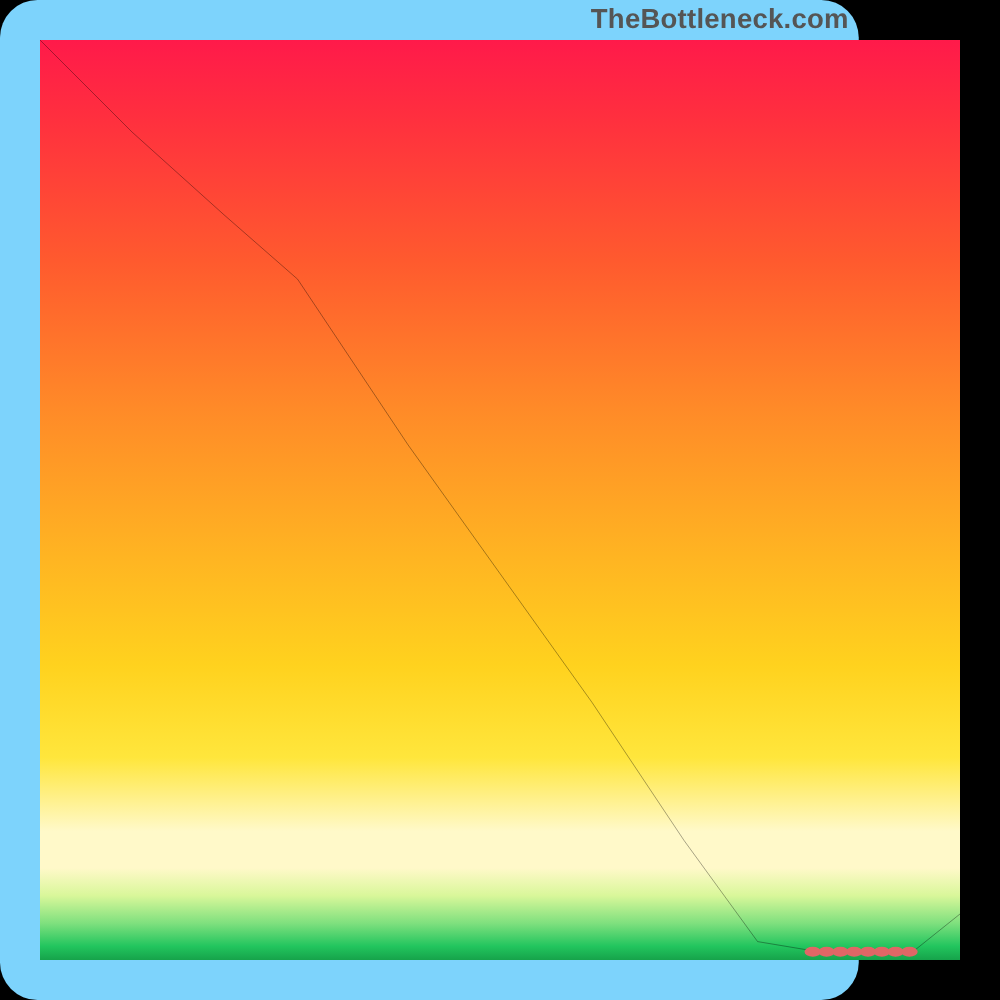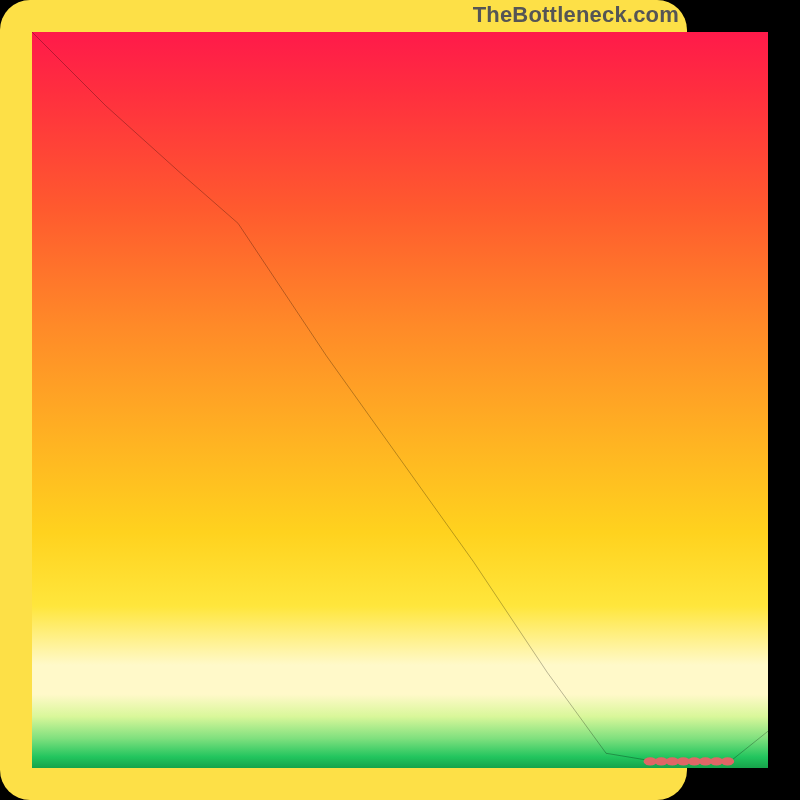--- a/index.html
+++ b/index.html
@@ -8,21 +8,21 @@
     width: 800px;
     height: 800px;
     background: #000;
     overflow: hidden;
     font-family: Arial, Helvetica, sans-serif;
   }
   .stage {
     position: relative;
     width: 687px;
     height: 800px;
-    background: #fde047;
+    background: #7dd3fc;
     border-radius: 30px;
   }
   .watermark {
     position: absolute;
     top: 2px;
     right: 8px;
     color: #555;
     font-size: 22px;
     font-weight: 600;
     letter-spacing: 0.2px;

